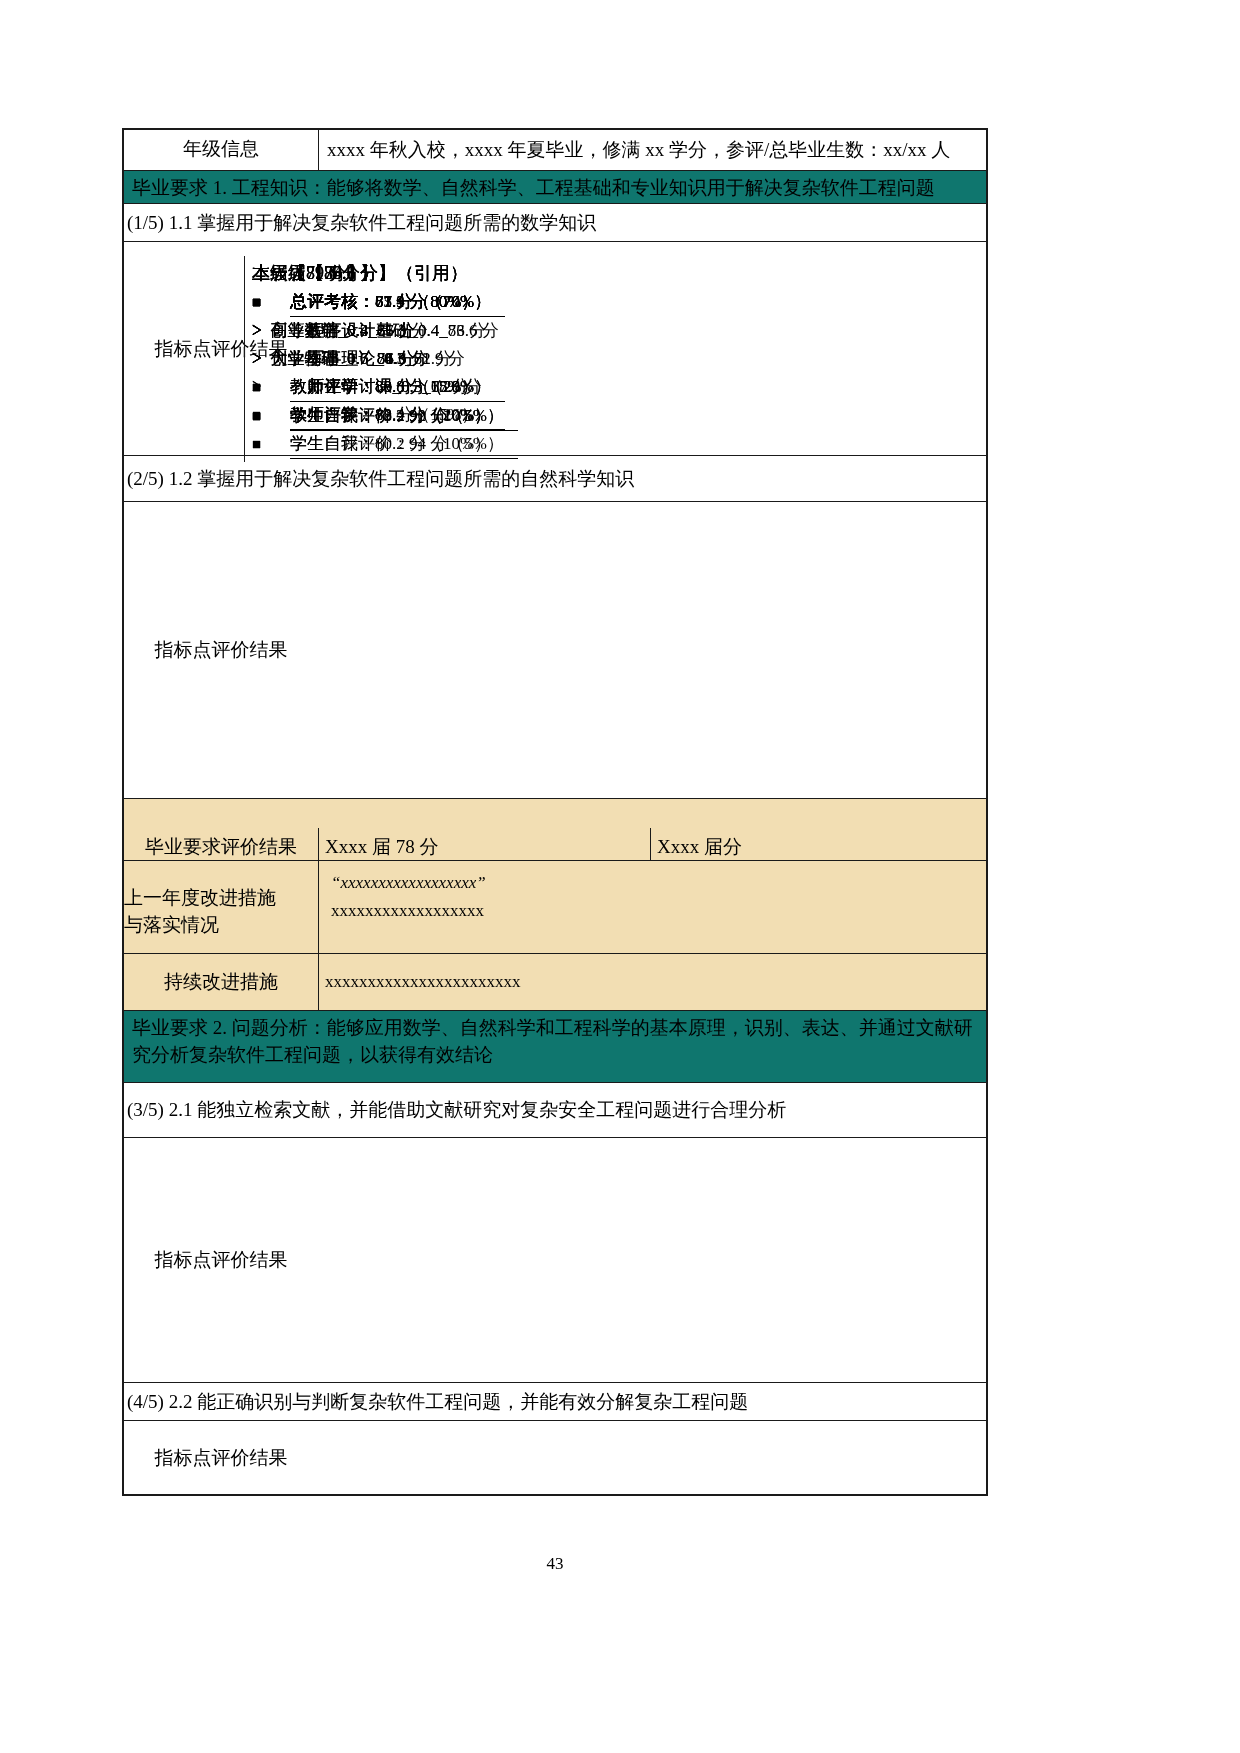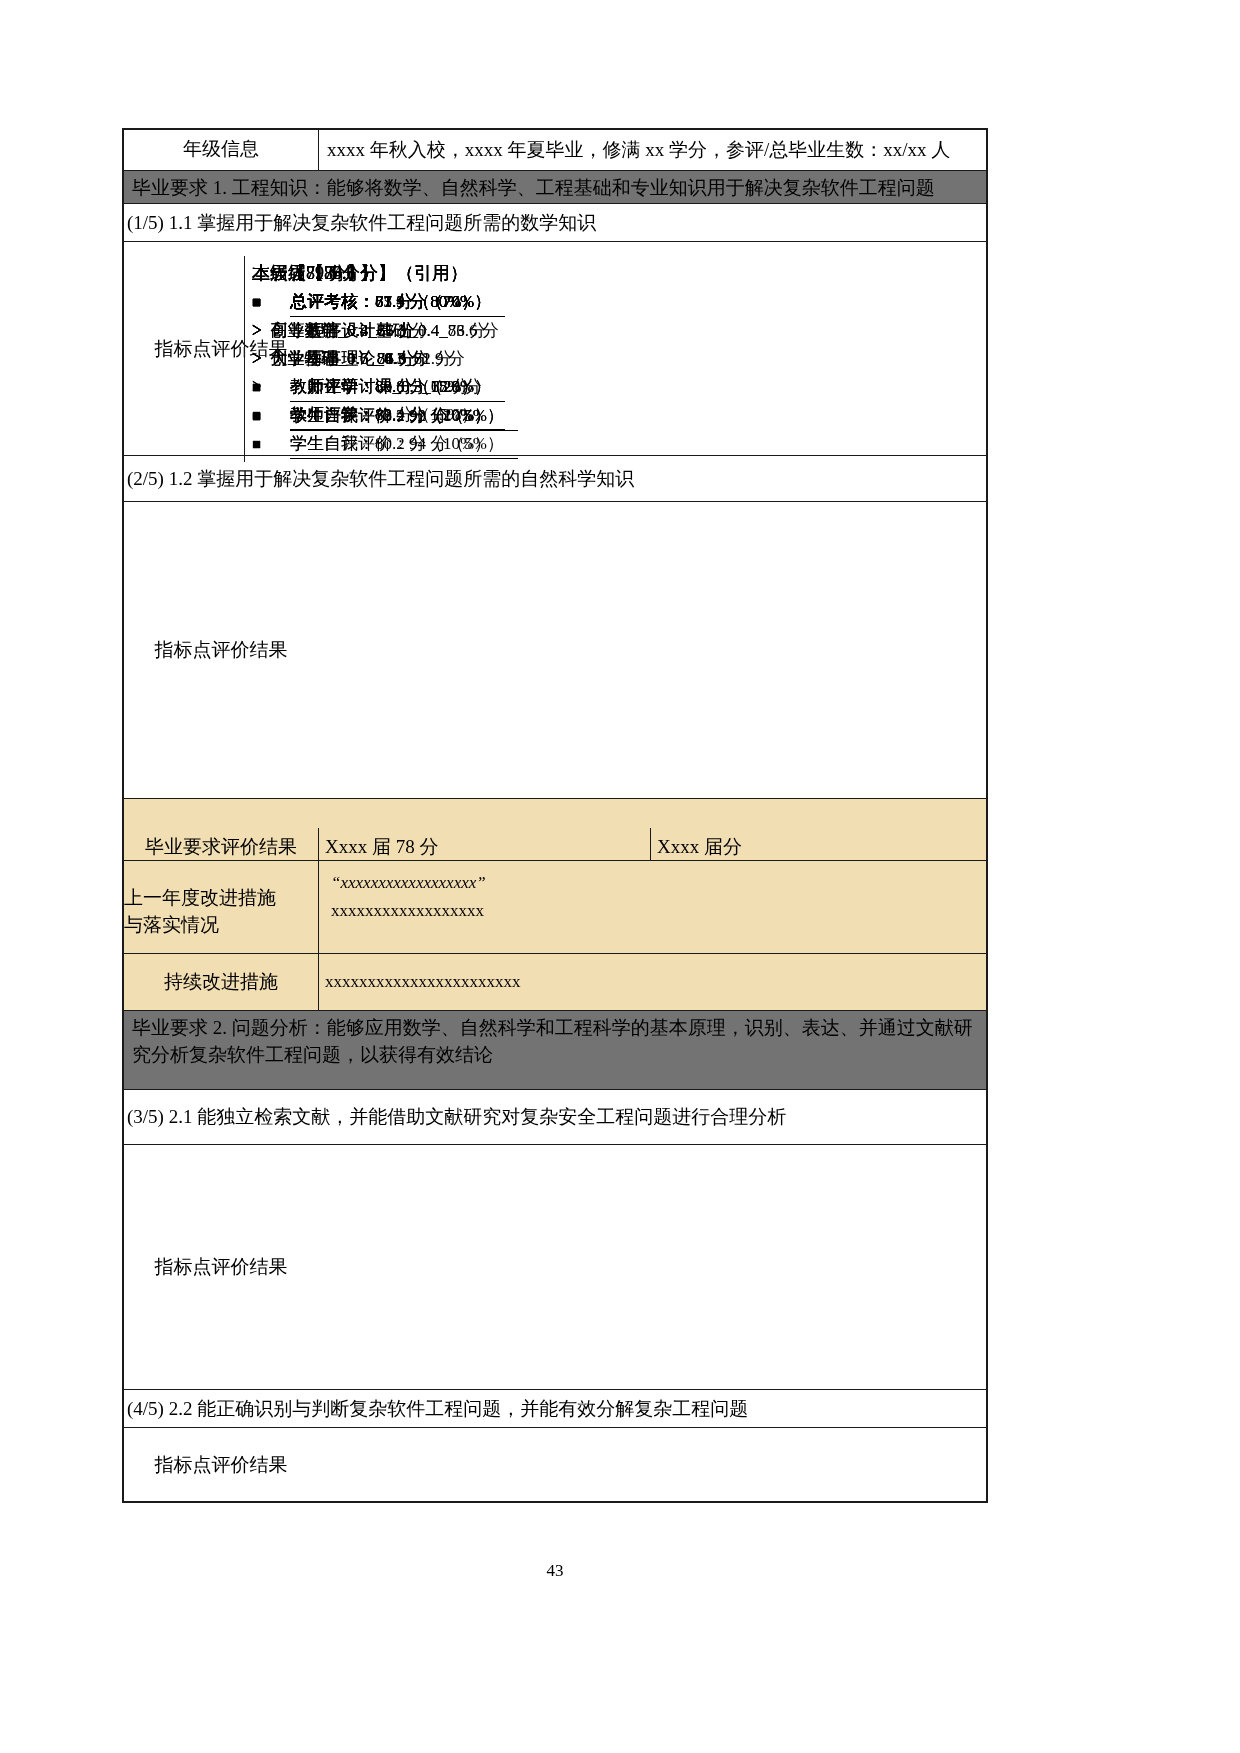--- a/index.html
+++ b/index.html
@@ -17,23 +17,23 @@
   .cell:first-child{border-left:none;}
   .col-label{flex:0 0 194px;}
   .col-mid{flex:0 0 332px;}
   .col-last{flex:1 1 auto;}
   .center-h{display:flex;justify-content:center;align-items:flex-start;text-align:center;}
   .center-hv{display:flex;justify-content:center;align-items:center;text-align:center;}
   .vcenter{display:flex;align-items:center;}
   .r-info{height:40px;font-size:19px;}
   .r-info .col-label{padding-top:6px;}
   .r-info .value{padding-left:8px;}
-  .r-band{min-height:32px;background:#737373;font-size:19px;line-height:27px;
+  .r-band{min-height:32px;background:#0f766e;font-size:19px;line-height:27px;
           padding:3px 8px 2px 8px;display:block;}
-  .h-band2{min-height:72px;padding-bottom:21px;}
+  .h-band2{min-height:72px;padding-bottom:14px;}
   .r-title{font-size:19px;padding-left:3px;align-items:center;}
   .h-t1{height:38px;}
   .h-t2{height:46px;}
   .h-t3{height:55px;}
   .h-t4{height:38px;}
   .r-block{font-size:17px;}
   .h-b1{height:214px;}
   .h-b2{height:297px;}
   .h-b3{height:245px;}
   .h-b4{height:74px;}

